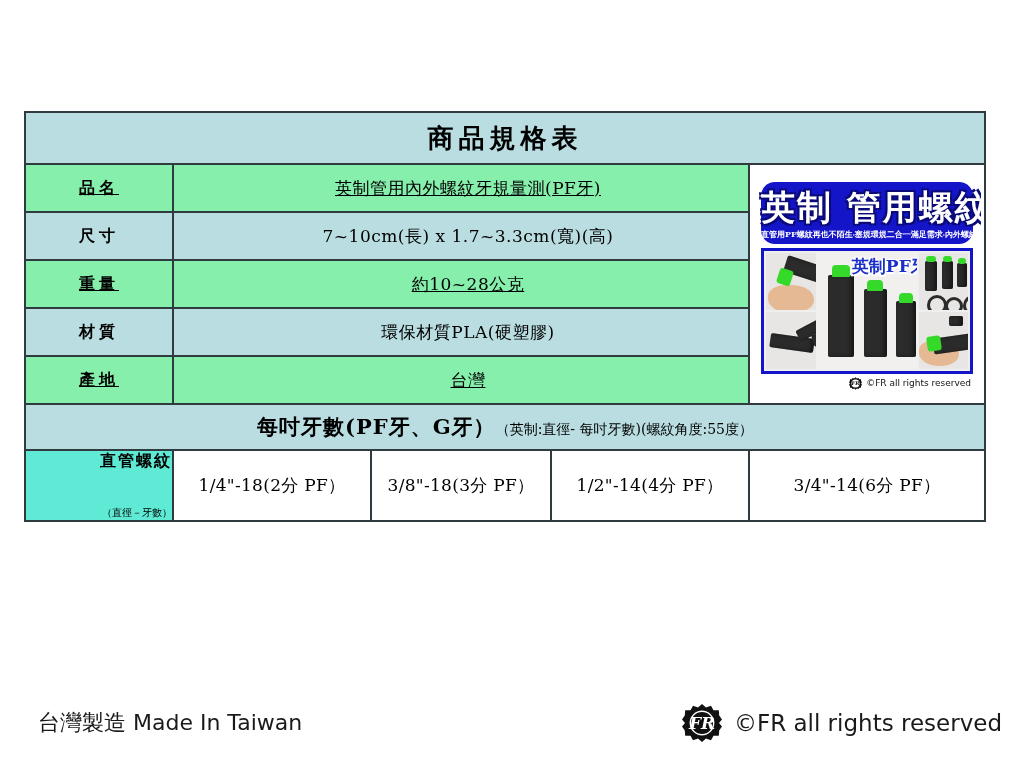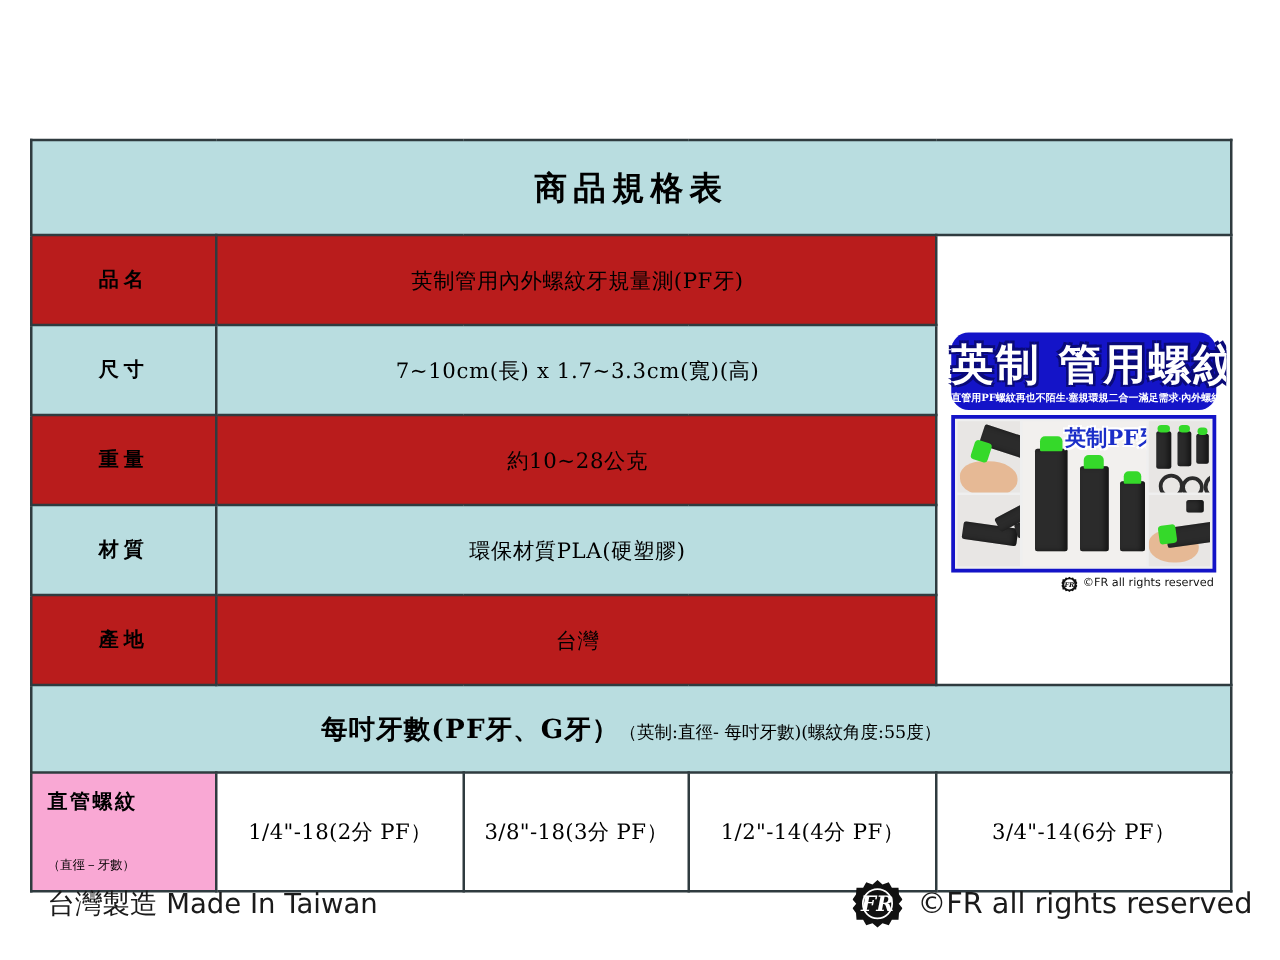--- a/index.html
+++ b/index.html
@@ -20,21 +20,21 @@
     position: absolute;
     left: 24px;
     top: 111px;
     width: 960px;
     border-collapse: collapse;
     table-layout: fixed;
     border: 2px solid #2f3b3f;
   }
   #spec-table td {
     border: 2px solid #2f3b3f;
-    padding: 12px;
+    padding: 0;
     vertical-align: middle;
     font-family: "DejaVu Serif", "Liberation Serif", serif;
   }
 
   .title-cell {
     background: #b9dde0;
     text-align: center;
     height: 50px;
     font-size: 26px;
     font-weight: bold;
@@ -56,21 +56,22 @@
     font-size: 17px;
     color: #000;
     letter-spacing: 0.5px;
   }
   .row-teal .label-cell,
   .row-teal .value-cell {
     background: #b9dde0;
   }
   .row-white .label-cell,
   .row-white .value-cell {
-    background: #b91c1c;
+    background: #86efac;
+    text-decoration: underline;
   }
 
   .img-cell {
     background: #ffffff;
     padding: 3px !important;
     vertical-align: top;
   }
 
   .thread-header-cell {
     background: #b9dde0;
@@ -83,22 +84,22 @@
     font-weight: bold;
     letter-spacing: 1px;
   }
   .thread-header-sub {
     font-size: 14px;
     letter-spacing: 0px;
     margin-top: 16px;
   }
 
   .thread-label-cell {
-    background: #f9a8d4;
-    text-align: left;
+    background: #5eead4;
+    text-align: right;
     height: 58px;
     line-height: 1.25;
     color: #000;
   }
   .thread-label-main {
     font-size: 16px;
     font-weight: bold;
     letter-spacing: 2px;
     display: block;
   }

